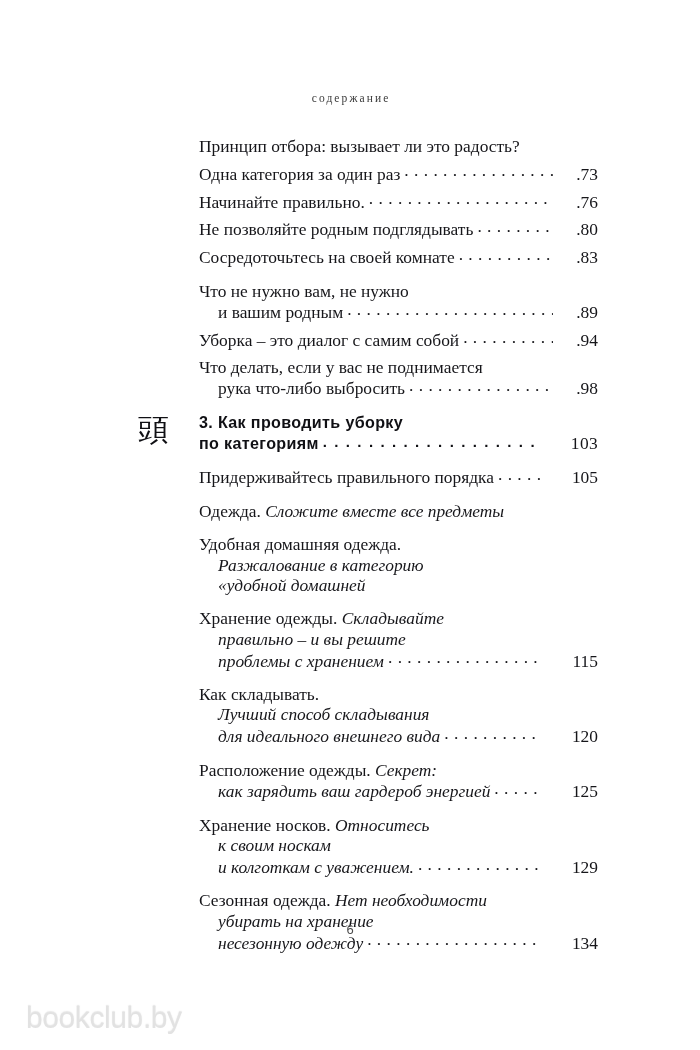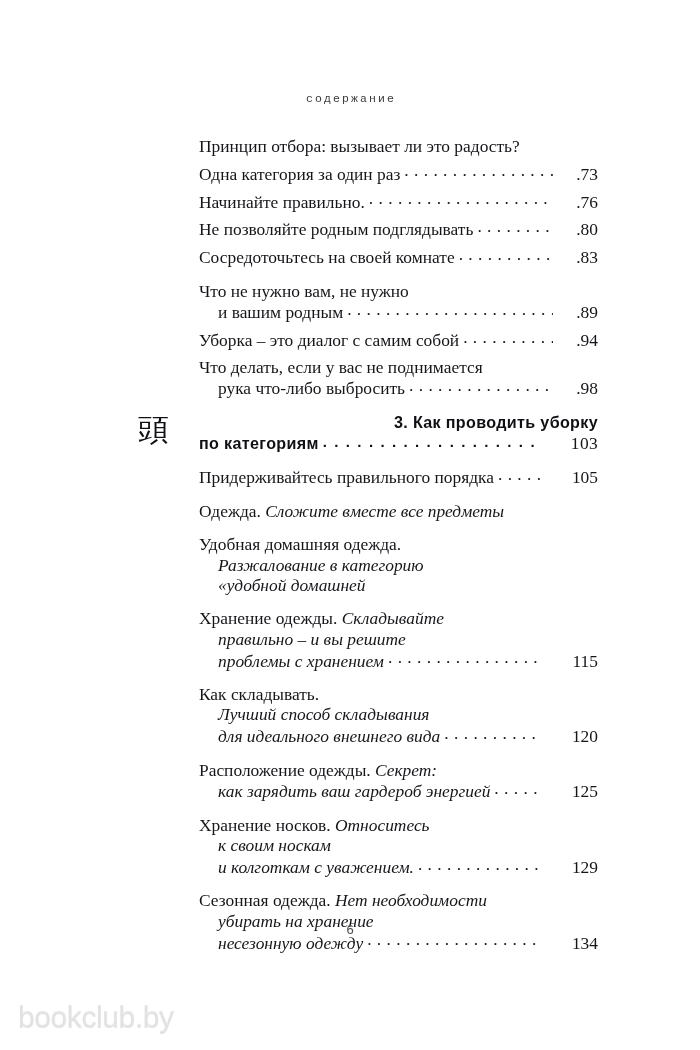--- a/index.html
+++ b/index.html
@@ -18,21 +18,21 @@
     -webkit-font-smoothing: antialiased;
   }
 
   
   .running-head {
     position: absolute;
     top: 92px;
     left: 0;
     width: 700px;
     text-align: center;
-    font-family: Liberation Mono, monospace;
+    font-family: Liberation Serif, serif;
     font-size: 11.5px;
     letter-spacing: 2.1px;
     color: #3a3a3a;
     text-indent: 2.1px;
   }
 
   
   .toc {
     position: absolute;
     top: 136px;
@@ -111,21 +111,20 @@
     line-height: 34px;
     color: #101014;
   }
   .chapter .line {
     font-family: "Liberation Sans", "DejaVu Sans", sans-serif;
     font-weight: bold;
     font-size: 16.1px;
     line-height: 21.5px;
     letter-spacing: 0.35px;
     color: #101014;
-    justify-content: flex-end;
   }
   .chapter .leader::before {
     font-family: "Liberation Sans", "DejaVu Sans", sans-serif;
     font-weight: bold;
     font-size: 15px;
     letter-spacing: 1.6px;
     color: #101014;
   }
   .chapter .folio {
     font-family: "Liberation Sans", "DejaVu Sans", sans-serif;
@@ -142,21 +141,21 @@
     width: 700px;
     text-align: center;
     font-family: "Liberation Sans", "DejaVu Sans", sans-serif;
     font-size: 13px;
     color: #4a4a4a;
   }
 
   
   .watermark {
     position: absolute;
-    left: 18px;
+    left: 26px;
     top: 1001px;
     font-family: "Liberation Sans", "DejaVu Sans", sans-serif;
     font-size: 30px;
     letter-spacing: -0.4px;
     color: #e2e2e2;
     text-shadow: 0 1px 1px rgba(255,255,255,0.95),
                  0 -1px 1px rgba(160,160,160,0.25);
   }
 </style>
 </head>

